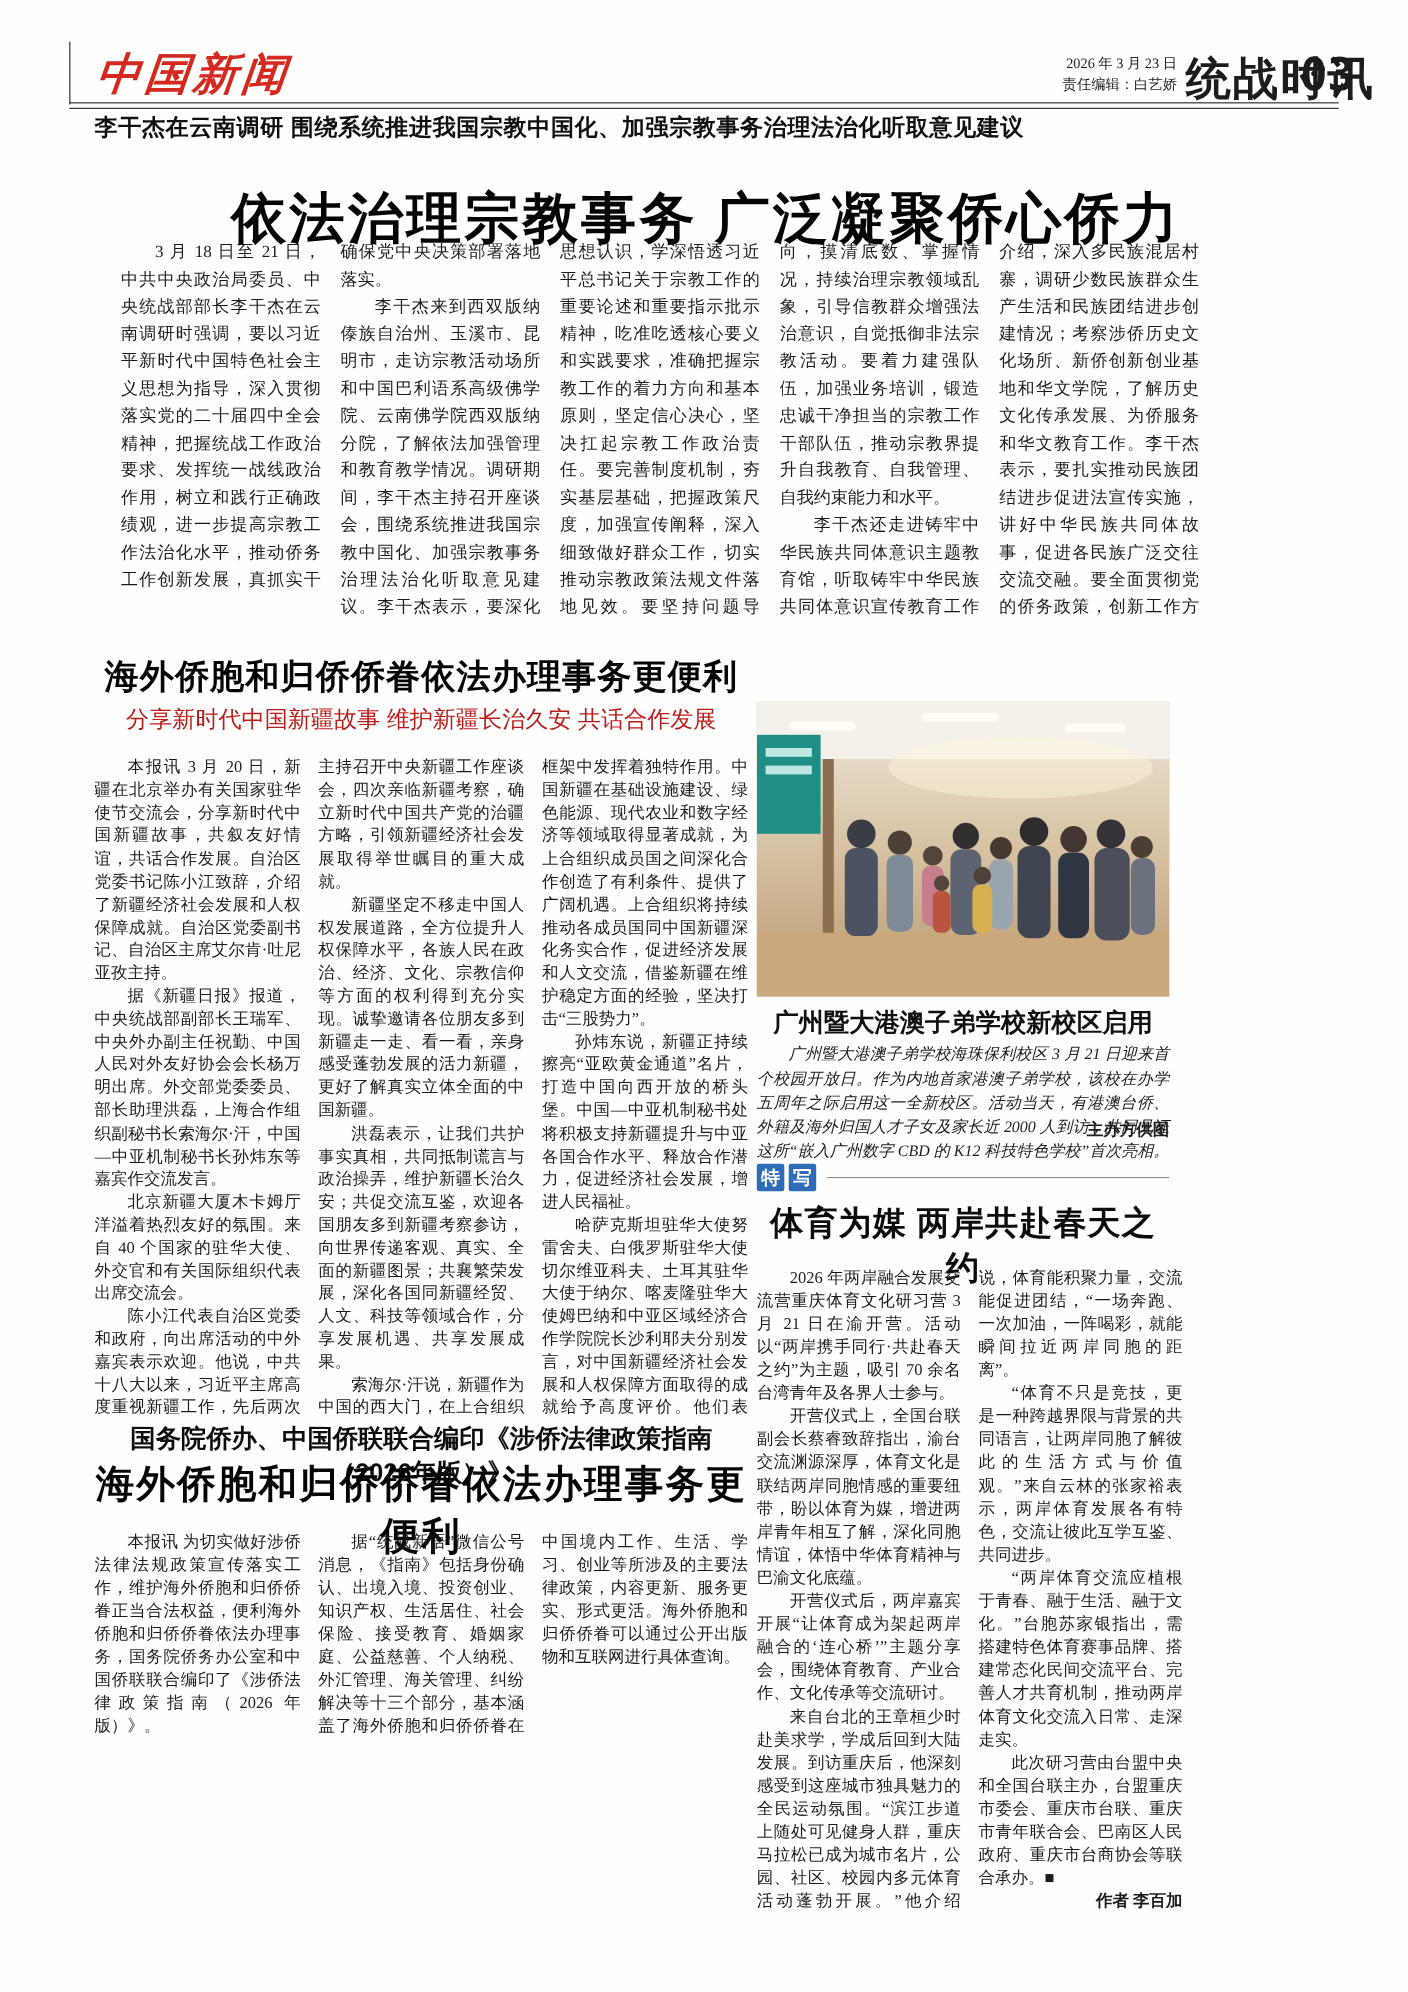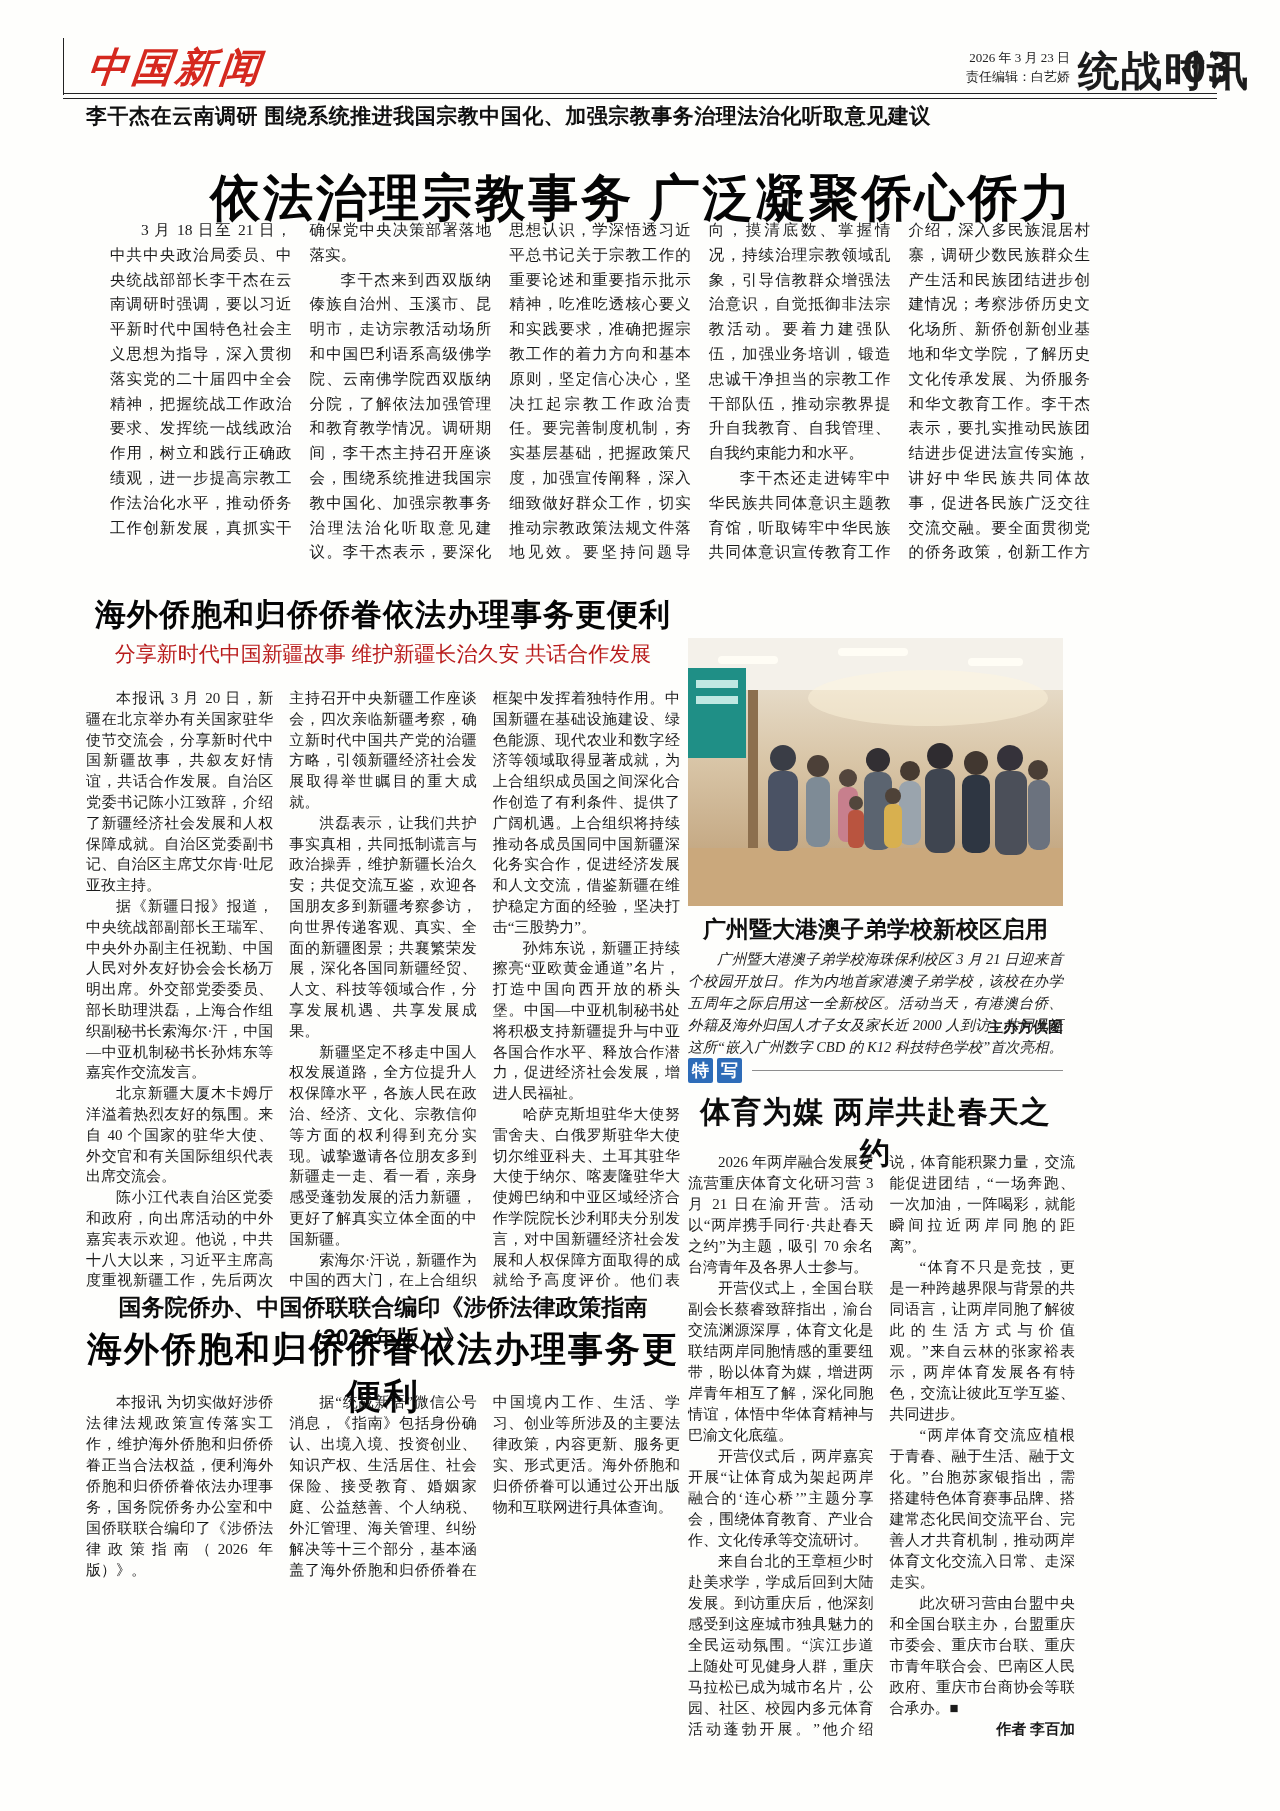--- a/index.html
+++ b/index.html
@@ -99,22 +99,22 @@
   </div>
 
   <div class="xj-headline">海外侨胞和归侨侨眷依法办理事务更便利</div>
   <div class="xj-subhead">分享新时代中国新疆故事  维护新疆长治久安  共话合作发展</div>
   <div class="xj-body body">
     <div>
         <p>本报讯 3 月 20 日，新疆在北京举办有关国家驻华使节交流会，分享新时代中国新疆故事，共叙友好情谊，共话合作发展。自治区党委书记陈小江致辞，介绍了新疆经济社会发展和人权保障成就。自治区党委副书记、自治区主席艾尔肯·吐尼亚孜主持。</p>
         <p>据《新疆日报》报道，中央统战部副部长王瑞军、中央外办副主任祝勤、中国人民对外友好协会会长杨万明出席。外交部党委委员、部长助理洪磊，上海合作组织副秘书长索海尔·汗，中国—中亚机制秘书长孙炜东等嘉宾作交流发言。</p>
         <p>北京新疆大厦木卡姆厅洋溢着热烈友好的氛围。来自 40 个国家的驻华大使、外交官和有关国际组织代表出席交流会。</p>
         <p>陈小江代表自治区党委和政府，向出席活动的中外嘉宾表示欢迎。他说，中共十八大以来，习近平主席高度重视新疆工作，先后两次主持召开中央新疆工作座谈会，四次亲临新疆考察，确立新时代中国共产党的治疆方略，引领新疆经济社会发展取得举世瞩目的重大成就。</p>
+        <p>新疆坚定不移走中国人权发展道路，全方位提升人权保障水平，各族人民在政治、经济、文化、宗教信仰等方面的权利得到充分实现。诚挚邀请各位朋友多到新疆走一走、看一看，亲身感受蓬勃发展的活力新疆，更好了解真实立体全面的中国新疆。</p>
         <p>洪磊表示，让我们共护事实真相，共同抵制谎言与政治操弄，维护新疆长治久安；共促交流互鉴，欢迎各国朋友多到新疆考察参访，向世界传递客观、真实、全面的新疆图景；共襄繁荣发展，深化各国同新疆经贸、人文、科技等领域合作，分享发展机遇、共享发展成果。</p>
-        <p>新疆坚定不移走中国人权发展道路，全方位提升人权保障水平，各族人民在政治、经济、文化、宗教信仰等方面的权利得到充分实现。诚挚邀请各位朋友多到新疆走一走、看一看，亲身感受蓬勃发展的活力新疆，更好了解真实立体全面的中国新疆。</p>
         <p>索海尔·汗说，新疆作为中国的西大门，在上合组织框架中发挥着独特作用。中国新疆在基础设施建设、绿色能源、现代农业和数字经济等领域取得显著成就，为上合组织成员国之间深化合作创造了有利条件、提供了广阔机遇。上合组织将持续推动各成员国同中国新疆深化务实合作，促进经济发展和人文交流，借鉴新疆在维护稳定方面的经验，坚决打击“三股势力”。</p>
         <p>孙炜东说，新疆正持续擦亮“亚欧黄金通道”名片，打造中国向西开放的桥头堡。中国—中亚机制秘书处将积极支持新疆提升与中亚各国合作水平、释放合作潜力，促进经济社会发展，增进人民福祉。</p>
         <p>哈萨克斯坦驻华大使努雷舍夫、白俄罗斯驻华大使切尔维亚科夫、土耳其驻华大使于纳尔、喀麦隆驻华大使姆巴纳和中亚区域经济合作学院院长沙利耶夫分别发言，对中国新疆经济社会发展和人权保障方面取得的成就给予高度评价。他们表示，当前中国新疆社会大局和谐稳定，经济发展充满活力，各族人民团结和睦，展现出繁荣发展的巨大潜力和光明前景。伴随着新疆对外开放脚步越迈越大，与各国地方间深化合作面临广阔空间。将积极推动所在国家和地区同中国新疆各领域交流合作，取得更多成果，实现共同发展。</p>
       </div>
   </div>
 
   <div class="photo-frame">
     <svg width="375" height="268" viewBox="0 0 375 268" xmlns="http://www.w3.org/2000/svg">
       <defs>
         <linearGradient id="bg" x1="0" y1="0" x2="0" y2="1">

